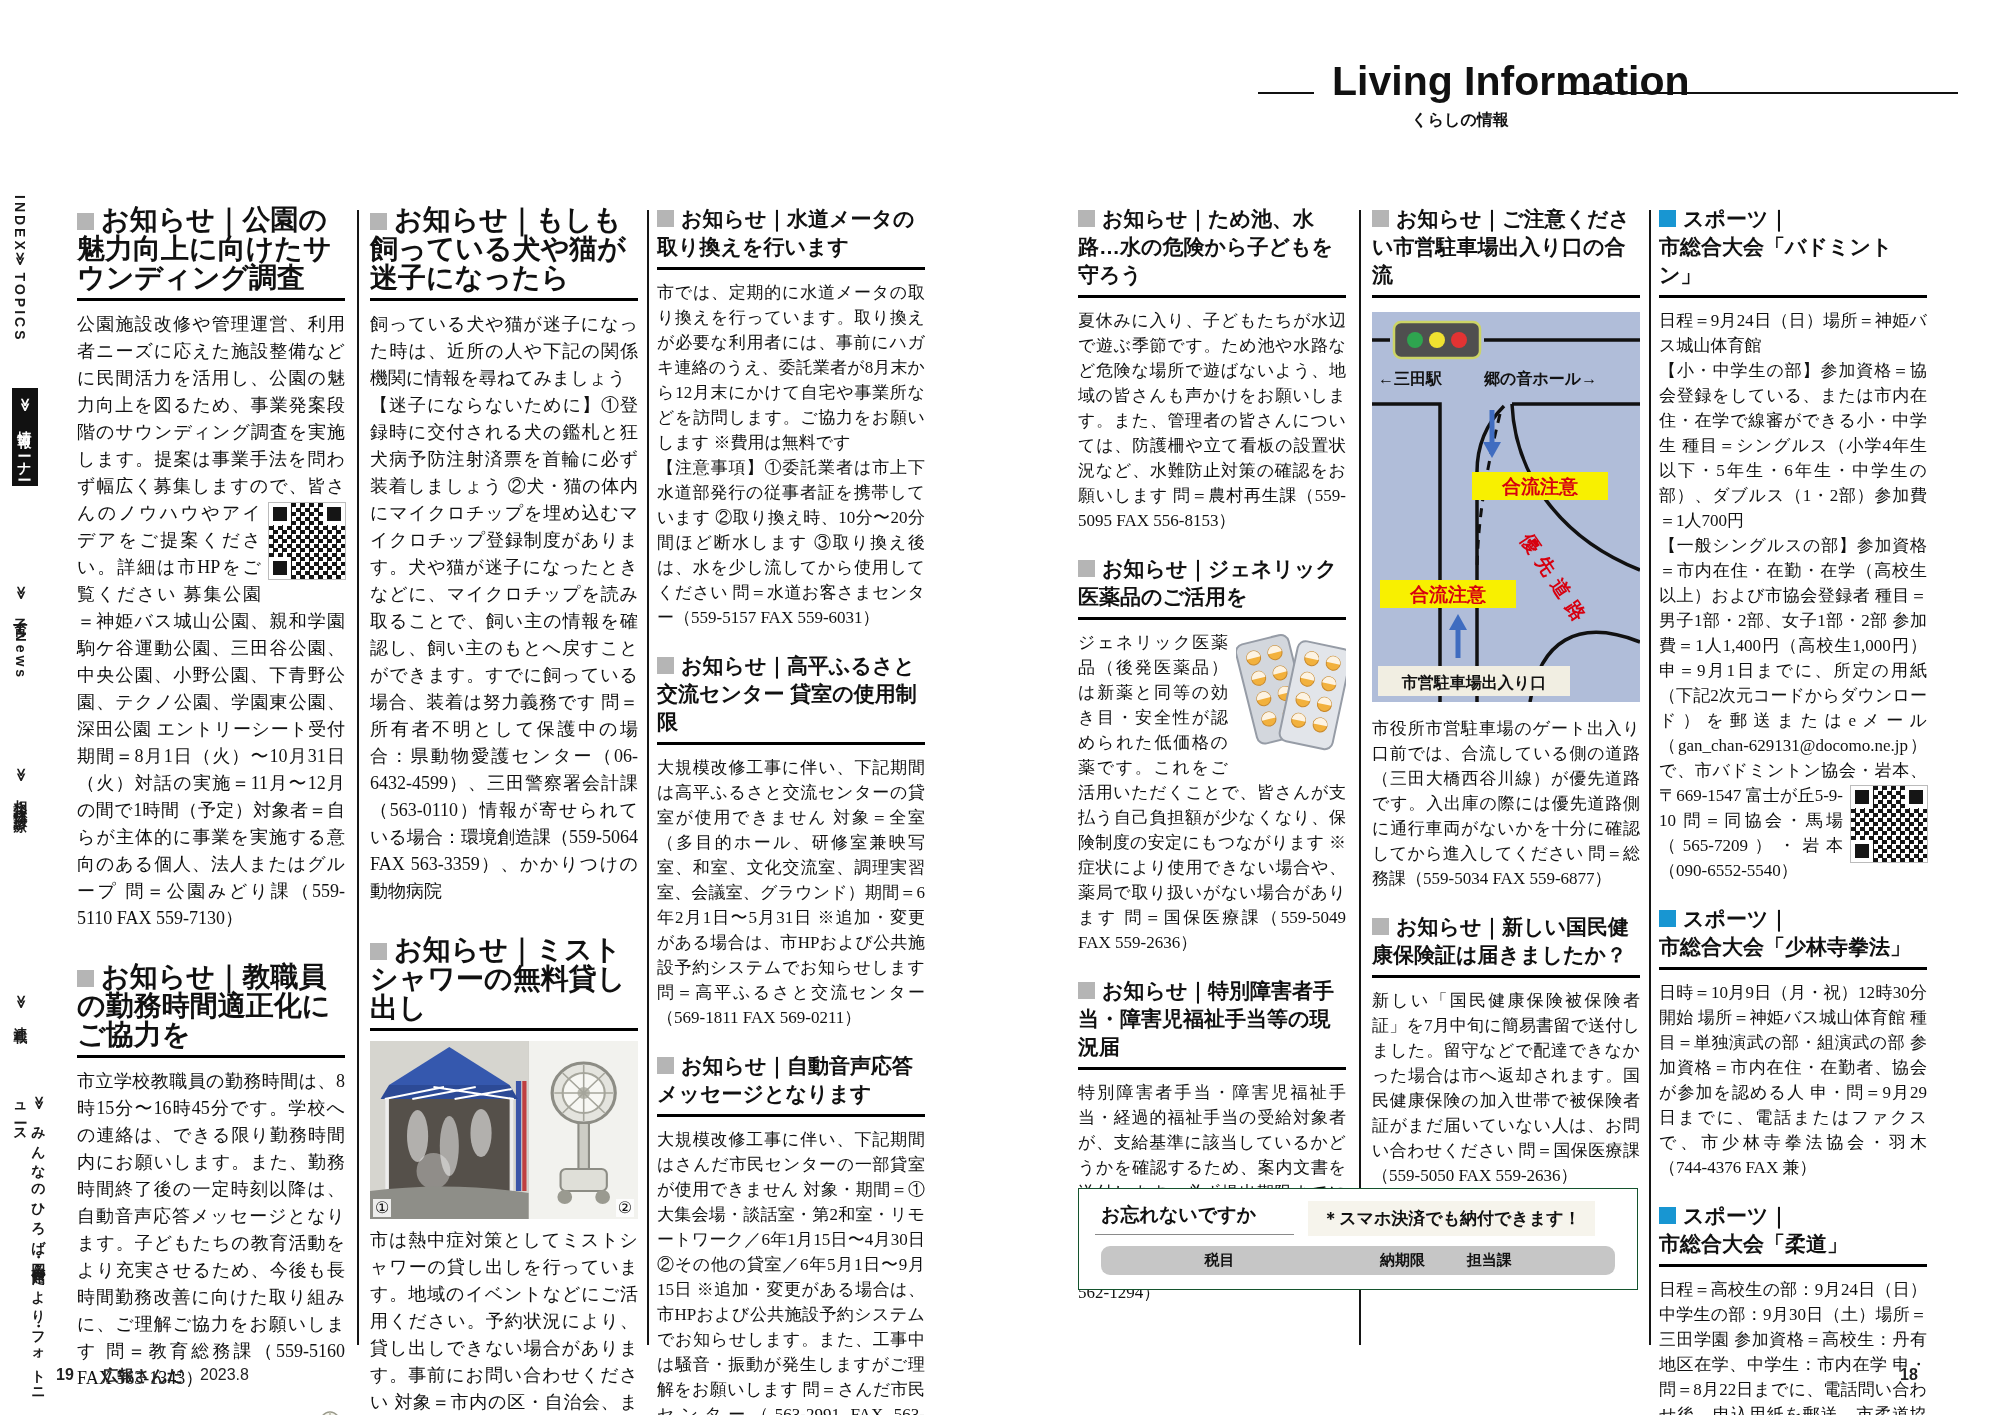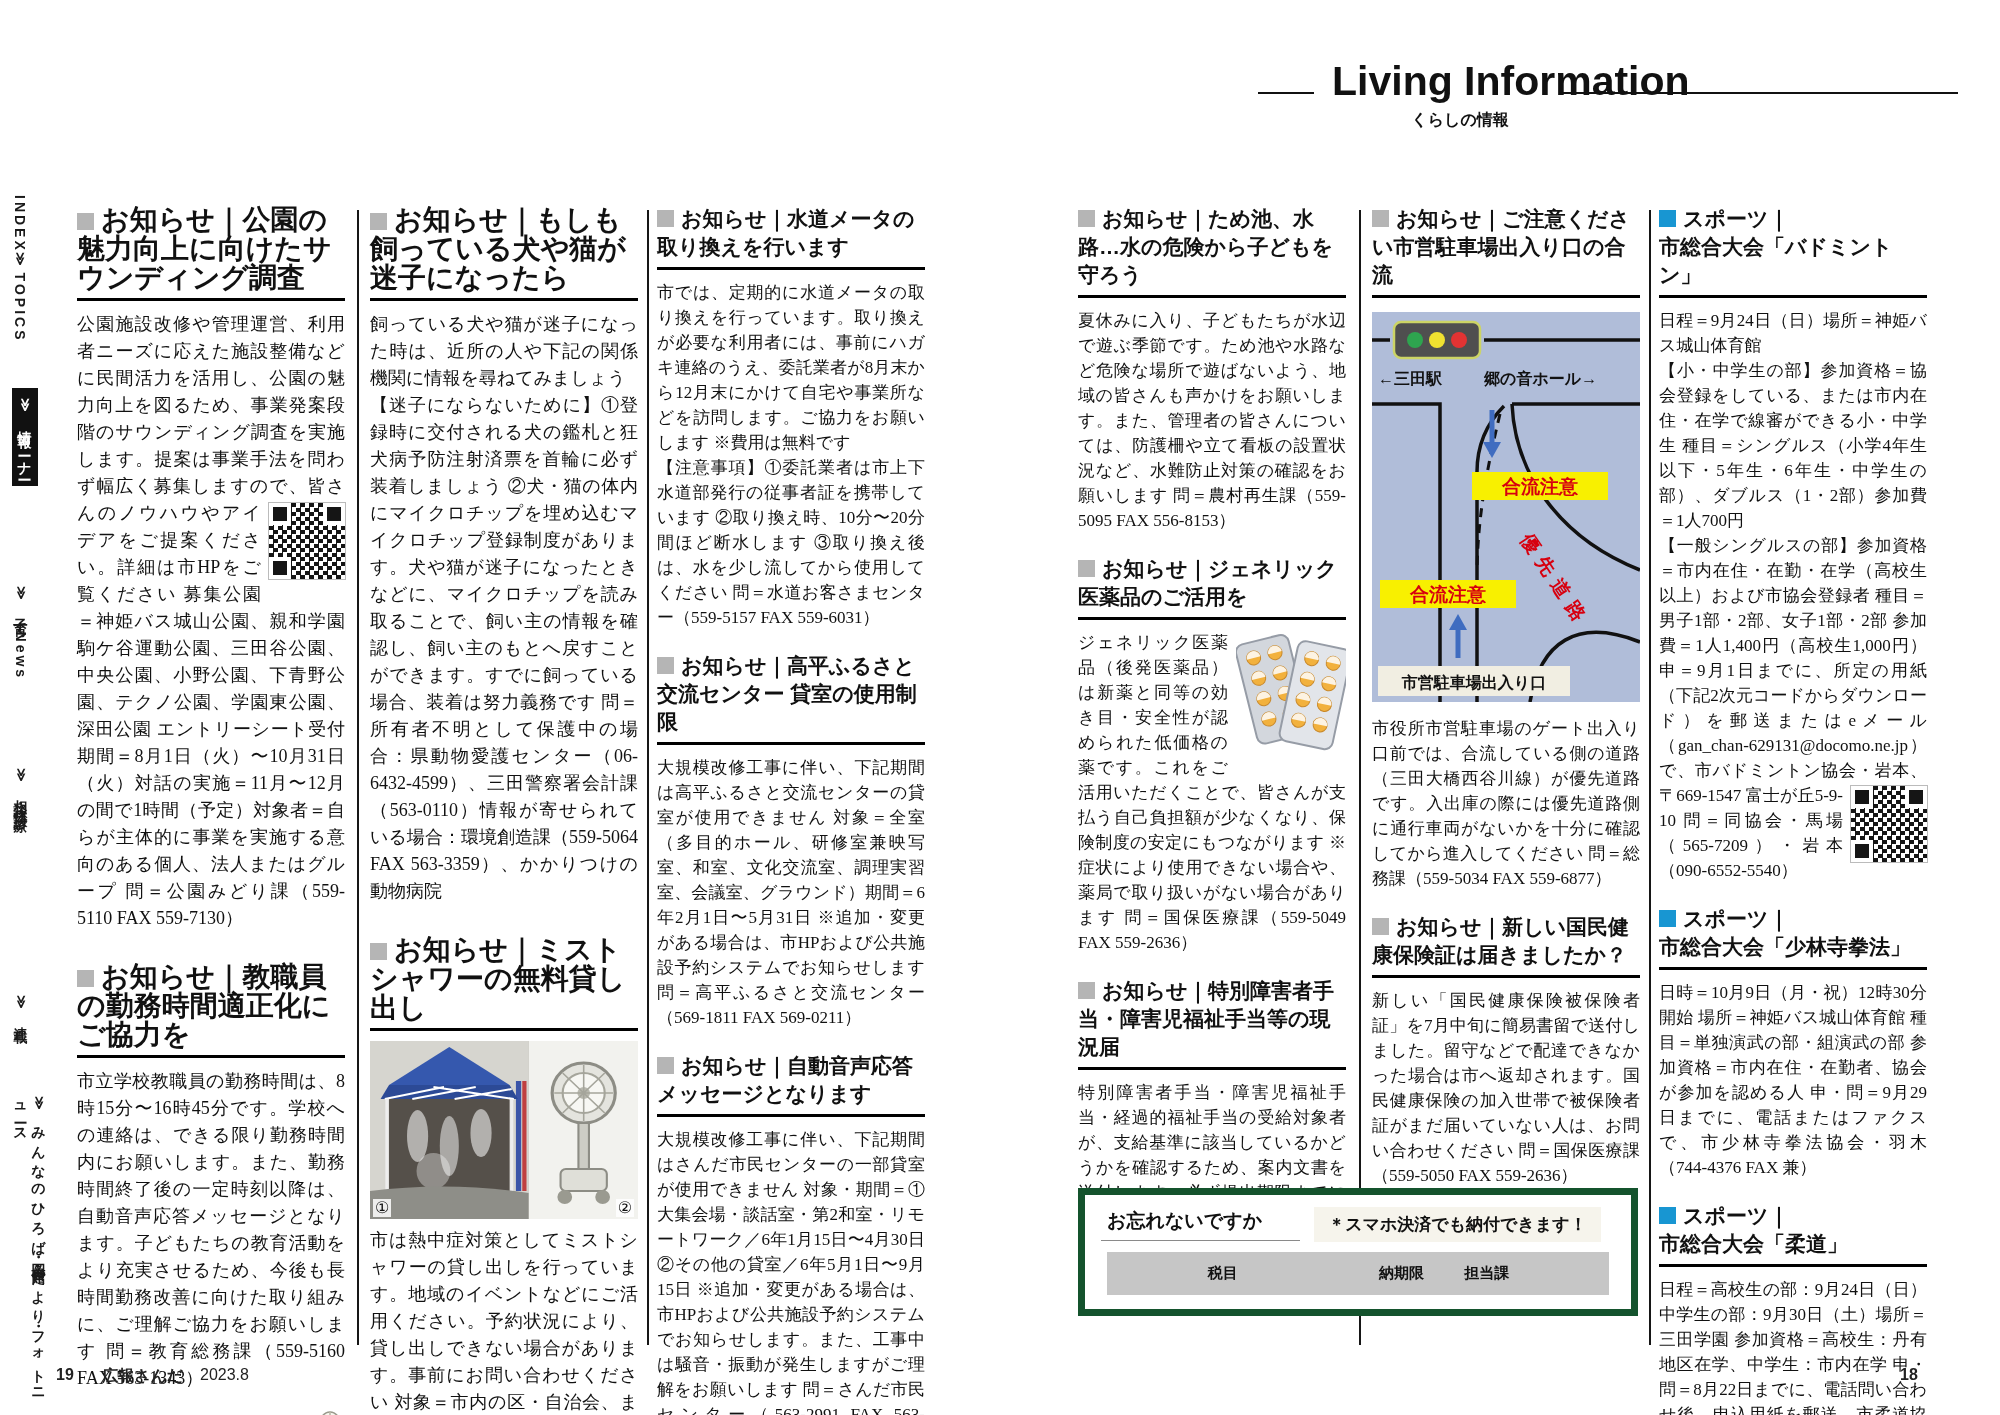--- a/index.html
+++ b/index.html
@@ -40,26 +40,26 @@
   .photo{display:flex;height:178px;margin:2px 0 8px 0;position:relative;}
   .photo .tent{flex:1.45;position:relative;background:#cfcfc9;overflow:hidden;}
   .photo .fan{flex:1;position:relative;background:#f4f4f1;overflow:hidden;}
   .pnum{position:absolute;font-size:16px;color:#111;background:rgba(255,255,255,.85);
         line-height:18px;padding:0 2px;font-family:"Liberation Serif",serif;}
   .pnum.n1{left:3px;bottom:2px;} .pnum.n2{right:4px;bottom:2px;}
   .pill-float{float:right;margin:0 0 4px 8px;}
   
   .map{margin:4px 0 10px 0;}
   
-  .taxbox{position:absolute;left:1078px;top:1188px;width:560px;border:7px solid #14532d;
+  .taxbox{position:absolute;left:1078px;top:1188px;width:560px;border:1px solid #14532d;
           background:#fff;padding:12px 16px 14px 16px;box-sizing:border-box;}
   .tax-top{display:flex;align-items:center;margin-bottom:10px;}
   .tax-title{font-size:19px;font-weight:bold;border-bottom:1px solid #8a8a8a;padding:0 38px 6px 6px;}
   .tax-note{font-size:17px;font-weight:bold;background:#f6f4ec;padding:6px 14px;margin-left:14px;}
-  .tax-band{display:flex;background:#c6c6c6;font-size:15px;font-weight:bold;padding:12px 0;margin:0 6px;}
+  .tax-band{display:flex;background:#c6c6c6;font-size:15px;font-weight:bold;padding:5px 0;margin:0 6px;border-radius:9px;}
   .tax-band span:nth-child(1){width:240px;text-align:center;}
   .tax-band span:nth-child(2){width:130px;text-align:center;}
   .tax-band span:nth-child(3){width:150px;text-align:left;}
   .tax-rows{display:flex;margin:6px 6px 0 6px;font-size:15px;}
   .tax-col.taxes{width:240px;padding-left:24px;box-sizing:border-box;}
   .tax-col.taxes div,.tax-col.depts div{line-height:23px;}
   .tax-col.due{width:130px;display:flex;align-items:center;justify-content:center;font-size:16px;}
   .tax-col.depts{width:150px;}
   
   .ft{position:absolute;top:1366px;font-size:16px;color:#222;}

